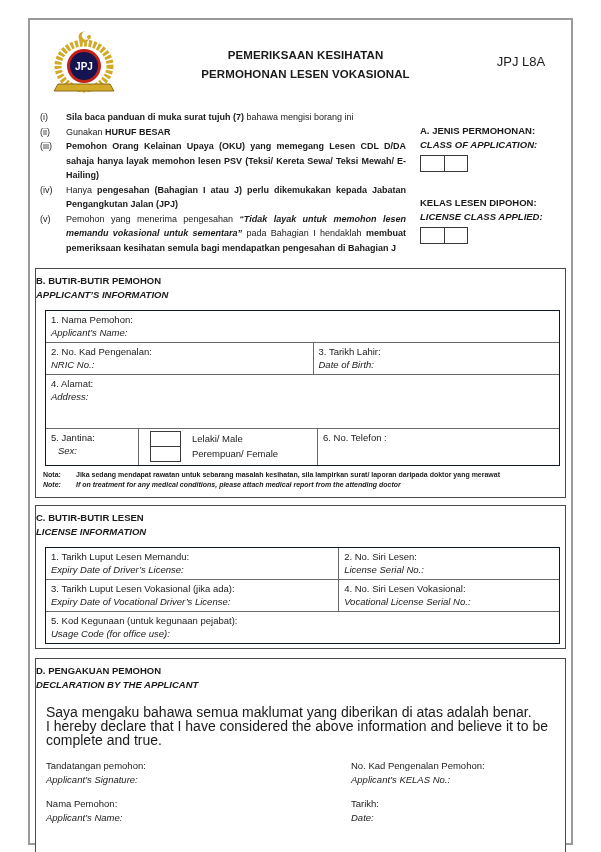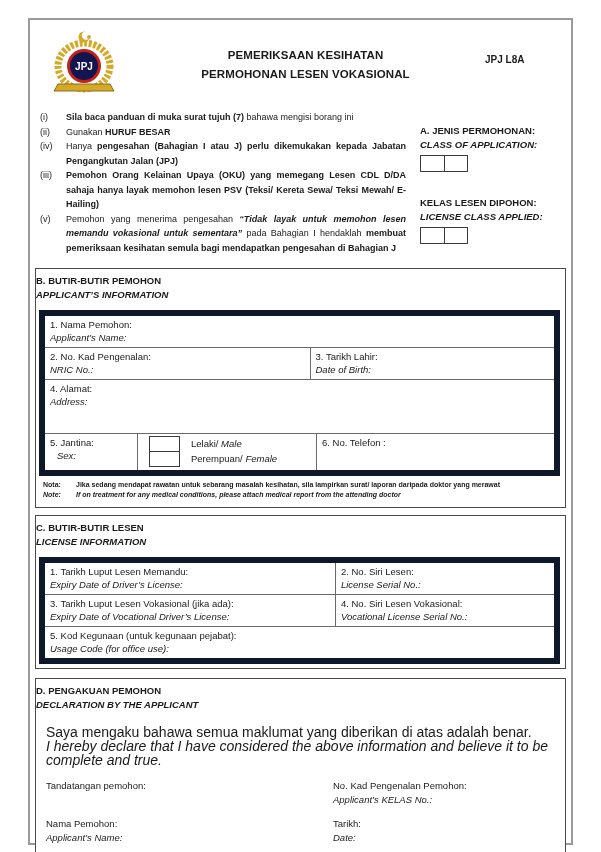--- a/index.html
+++ b/index.html
@@ -6,45 +6,45 @@
   .page{position:relative;width:601px;height:852px;background:#fff;
         font-family:"Liberation Sans",sans-serif;color:#1a1a1a;overflow:hidden;}
   .border-box{position:absolute;left:28px;top:18px;width:541px;height:823px;
         border:2px solid #9a9a9a;background:#fff;}
 
   
   .header{display:flex;margin:8px 14px 0 16px;height:76px;}
   .logo-wrap{width:80px;}
   .titles{flex:1;text-align:center;padding-top:18px;}
   .title-line{font-size:11.5px;font-weight:bold;line-height:19px;letter-spacing:.1px;}
-  .form-code{width:72px;text-align:left;padding-top:26px;font-weight:bold;font-size:10px;}
+  .form-code{width:72px;text-align:center;padding-top:26px;font-weight:normal;font-size:13px;}
 
   
   .intro{display:flex;margin:6px 8px 0 10px;}
   .instructions{width:366px;font-size:9px;line-height:14.5px;}
   .instr-item{display:flex;}
   .marker{width:26px;flex:none;}
   .itext{flex:1;text-align:justify;}
   .b{font-weight:bold;}
   .bi{font-weight:bold;font-style:italic;}
-  .i{font-style:italic;}
+  .i{}
   .section-a{flex:1;padding-left:14px;padding-top:14px;font-size:9.5px;}
   .a-title{font-weight:bold;line-height:14px;}
   .a-sub{font-weight:bold;font-style:italic;line-height:14px;}
   .abox{display:flex;width:46px;height:15px;border:1px solid #3a3a3a;margin-top:3px;}
   .abox .cell{width:23px;height:100%;}
   .abox .cell:first-child{border-right:1px solid #3a3a3a;}
   .a-gap{height:24px;}
 
   
   .section-box{border:1px solid #4a4a4a;margin:0 5px;padding-top:5px;background:#fff;}
   .sec-head{font-size:9.5px;font-weight:bold;line-height:13.5px;}
   .sec-head .en{font-style:italic;}
 
-  .ftable{margin:9px 5px 4px 3px;border:6px solid #0f172a;font-size:9.5px;}
+  .ftable{margin:9px 5px 4px 9px;border:1px solid #0f172a;font-size:9.5px;}
   .trow{display:flex;}
   .trow + .trow{border-top:1px solid #6a6a6a;}
   .tcell{padding:2px 5px 3px 5px;line-height:13px;}
   .tcell + .tcell{border-left:1px solid #6a6a6a;}
   .lab-en{font-style:italic;}
   .addr{min-height:48px;}
 
   .sex-label{width:82px;flex:none;}
   .sex-label .lab-en{padding-left:7px;}
   .sex-opts{width:168px;flex:none;display:flex;padding-top:2px;}
@@ -60,21 +60,21 @@
   .nota{margin:3px 7px 7px 7px;font-size:7px;font-weight:bold;line-height:10px;}
   .nota-line{display:flex;}
   .nota-lab{width:33px;flex:none;}
   .nota-en{font-style:italic;}
 
   
   .decl{margin:14px 10px 0 10px;font-size:14px;line-height:14px;}
   .sig-grid{margin:12px 10px 14px 10px;font-size:9.5px;line-height:14px;}
   .sig-row{display:flex;margin-bottom:10px;}
   .sig-col-l{width:287px;flex:none;}
-  .sig-col-r{flex:1;}
+  .sig-col-r{flex:1;margin-left:18px;}
   .d-pad{height:8px;}
 </style>
 </head>
 <body>
 
 <div class="page">
   <div class="border-box">
 
     <div class="header">
       <div class="logo-wrap">
@@ -100,26 +100,26 @@
       <div class="instructions">
         <div class="instr-item">
           <span class="marker">(i)</span>
           <div class="itext"><span class="b">Sila baca panduan di muka surat tujuh (7)</span><span> bahawa mengisi borang ini</span></div>
         </div>
         <div class="instr-item">
           <span class="marker">(ii)</span>
           <div class="itext"><span>Gunakan </span><span class="b">HURUF BESAR</span></div>
         </div>
         <div class="instr-item">
+          <span class="marker">(iii)</span>
+          <div class="itext"><span class="b">Pemohon Orang Kelainan Upaya (OKU) yang memegang Lesen CDL D/DA sahaja hanya layak memohon lesen PSV (Teksi/ Kereta Sewa/ Teksi Mewah/ E-Hailing)</span></div>
+        </div>
+        <div class="instr-item">
           <span class="marker">(iv)</span>
           <div class="itext"><span>Hanya </span><span class="b">pengesahan (Bahagian I atau J) perlu dikemukakan kepada Jabatan Pengangkutan Jalan (JPJ)</span></div>
-        </div>
-        <div class="instr-item">
-          <span class="marker">(iii)</span>
-          <div class="itext"><span class="b">Pemohon Orang Kelainan Upaya (OKU) yang memegang Lesen CDL D/DA sahaja hanya layak memohon lesen PSV (Teksi/ Kereta Sewa/ Teksi Mewah/ E-Hailing)</span></div>
         </div>
         <div class="instr-item">
           <span class="marker">(v)</span>
           <div class="itext"><span>Pemohon yang menerima pengesahan </span><span class="bi">“Tidak layak untuk memohon lesen memandu vokasional untuk sementara”</span><span> pada Bahagian I hendaklah </span><span class="b">membuat pemeriksaan kesihatan semula bagi  mendapatkan pengesahan di Bahagian J</span></div>
         </div>
       </div>
 
       <div class="section-a">
         <div class="a-title">A.  JENIS PERMOHONAN:</div>
         <div class="a-sub">CLASS OF APPLICATION:</div>
@@ -238,20 +238,21 @@
         <div class="en">DECLARATION BY THE APPLICANT</div>
       </div>
       <div class="decl">
         <div>Saya mengaku bahawa semua maklumat yang diberikan di atas adalah benar.</div>
         <div class="i">I hereby declare that I have considered the above information and believe it to be complete and true.</div>
       </div>
       <div class="sig-grid">
         <div class="sig-row">
           <div class="sig-col-l">
             <div>Tandatangan pemohon:</div>
+            <div class="lab-en">Applicant’s Signature:</div>
           </div>
           <div class="sig-col-r">
             <div>No. Kad Pengenalan Pemohon:</div>
             <div class="lab-en">Applicant’s KELAS No.:</div>
           </div>
         </div>
         <div class="sig-row">
           <div class="sig-col-l">
             <div>Nama Pemohon:</div>
             <div class="lab-en">Applicant’s Name:</div>

